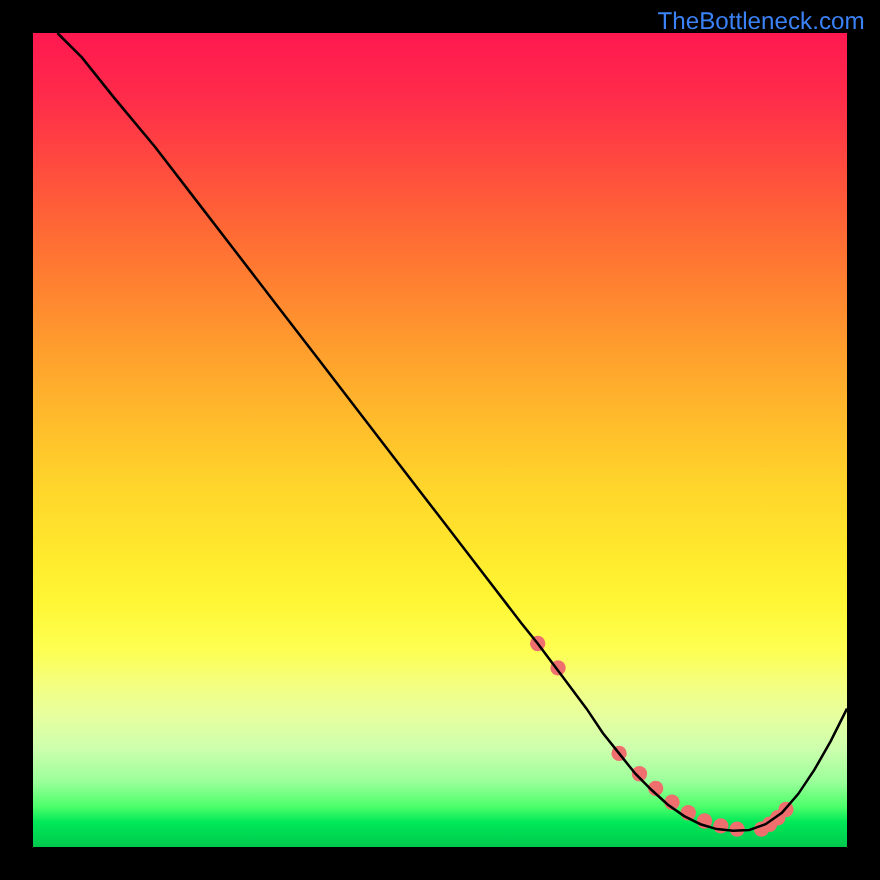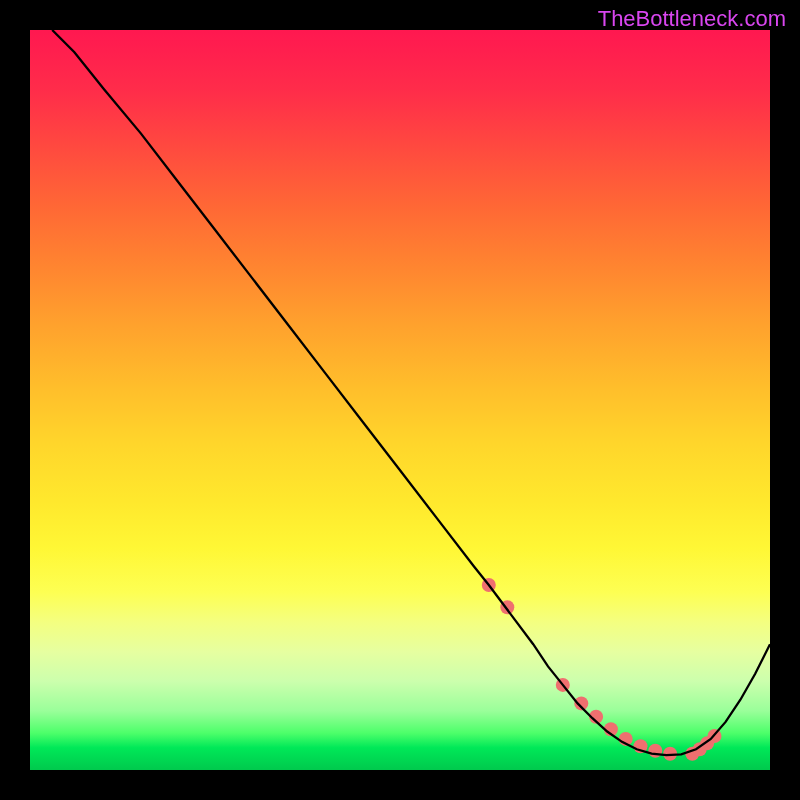--- a/index.html
+++ b/index.html
@@ -7,21 +7,21 @@
     width: 800px;
     height: 800px;
     background: #000;
     position: relative;
     font-family: Arial, sans-serif;
   }
   .watermark {
     position: absolute;
     top: 6px;
     right: 14px;
-    color: #d946ef;
+    color: #3b82f6;
     font-size: 22px;
     font-weight: 500;
     z-index: 10;
   }
   .plot-area {
     position: absolute;
     left: 30px;
     top: 30px;
     width: 740px;
     height: 740px;

